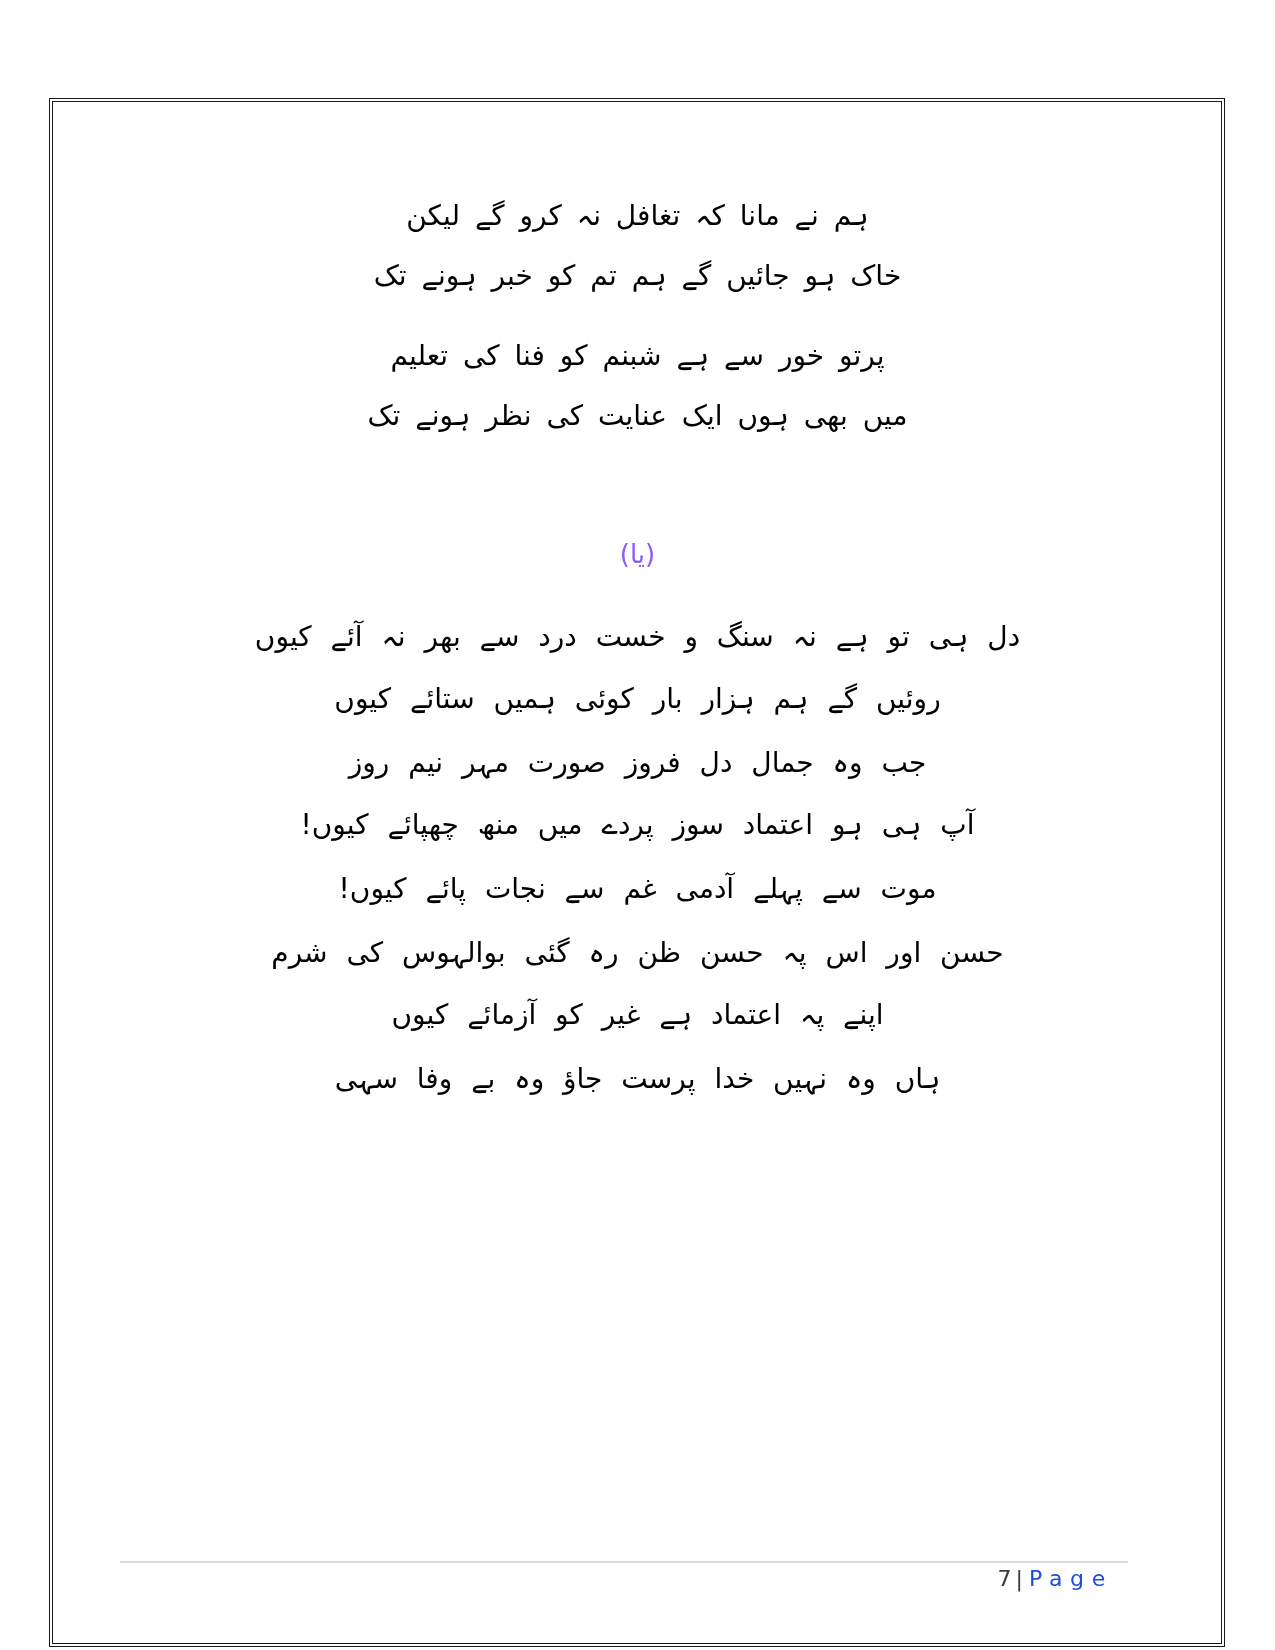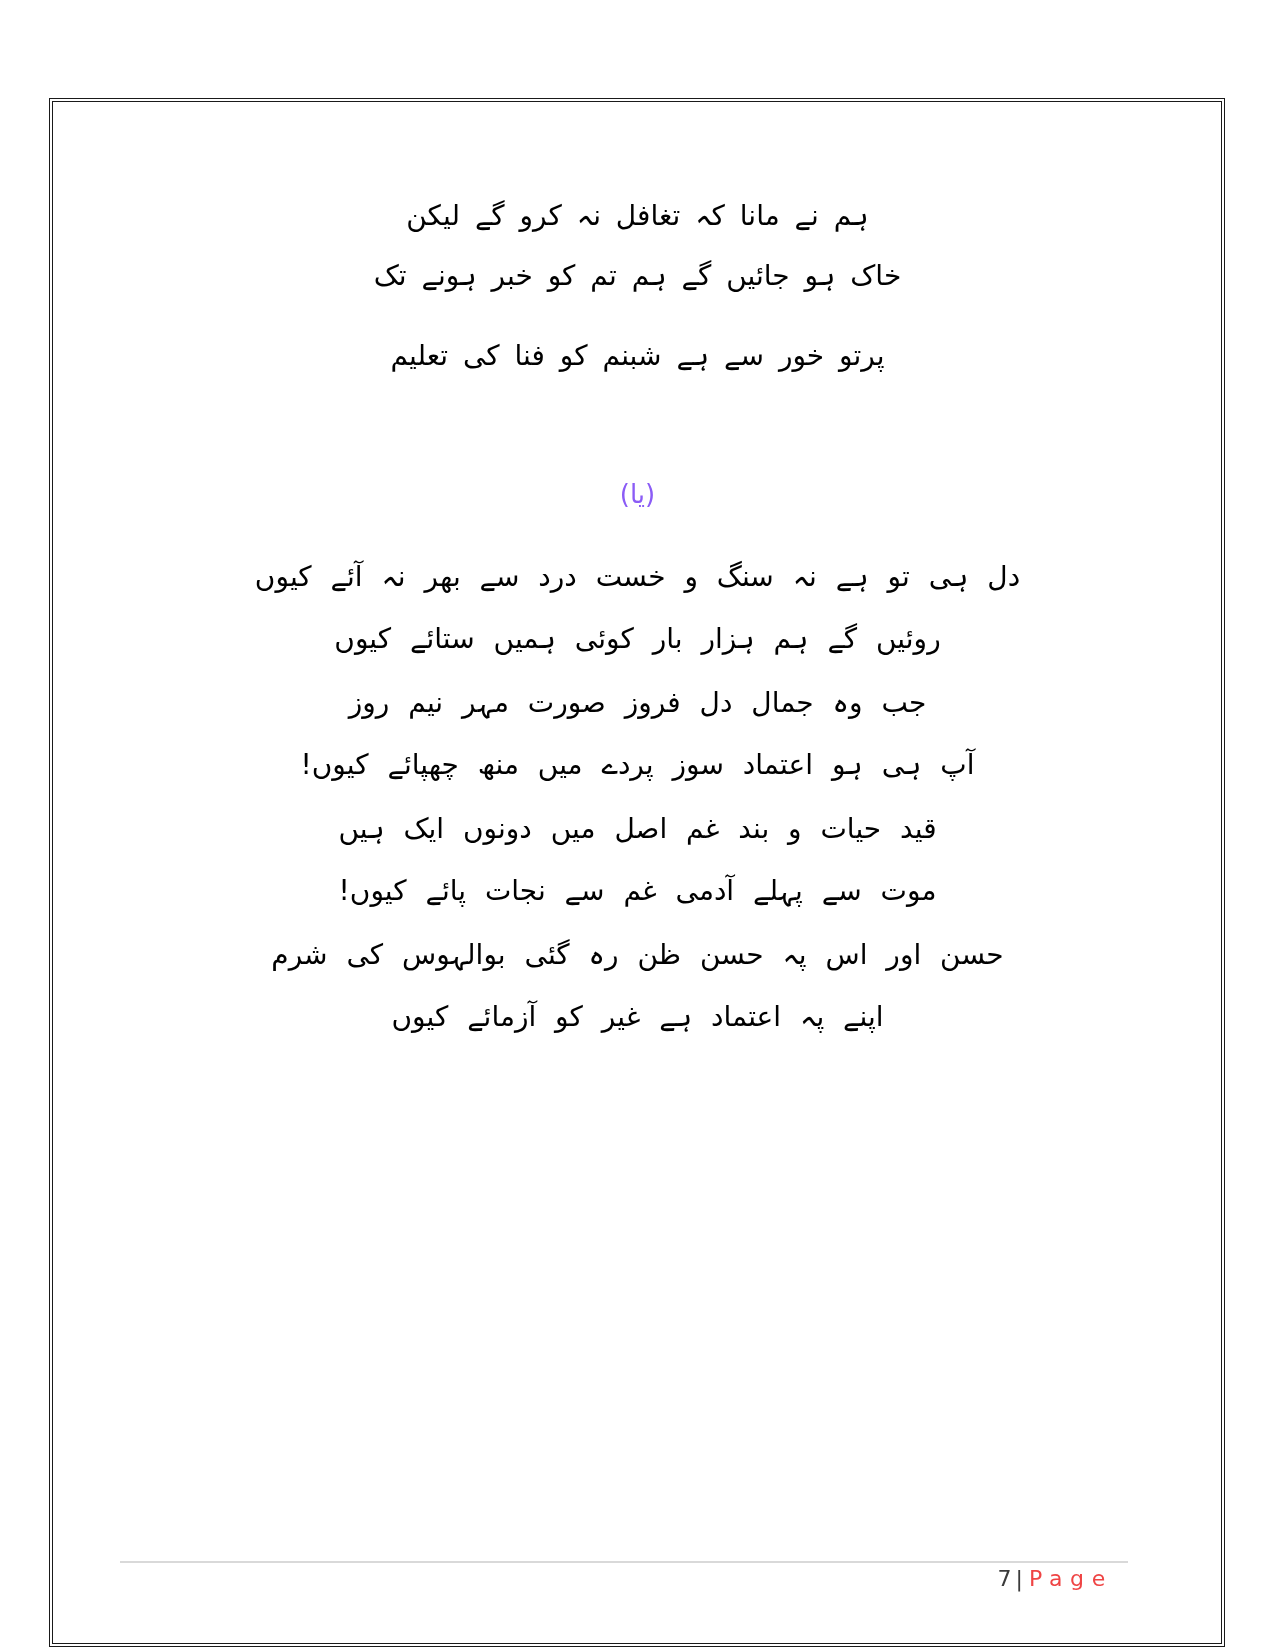--- a/index.html
+++ b/index.html
@@ -75,63 +75,64 @@
     line-height: 30px;
     color: #3b3b3b;
     direction: ltr;
     white-space: nowrap;
   }
   .footer-text .sep {
     margin: 0 6px 0 4px;
     color: #3b3b3b;
   }
   .footer-text .label {
-    color: #ef4444;
+    color: #1d4ed8;
     letter-spacing: 0.35em;
   }
 </style>
 </head>
 <body>
 
 <div class="page">
 
   <div class="frame"></div>
 
   <div class="content" dir="rtl">
 
     <div class="intro">
       <div class="intro-couplet">
         <p class="urdu">ہم نے مانا کہ تغافل نہ کرو گے لیکن</p>
         <p class="urdu">خاک ہو جائیں گے ہم تم کو خبر ہونے تک</p>
       </div>
       <div class="intro-couplet">
         <p class="urdu">پرتو خور سے ہے شبنم کو فنا کی تعلیم</p>
+        <p class="urdu">میں بھی ہوں ایک عنایت کی نظر ہونے تک</p>
       </div>
     </div>
 
     <div class="divider">(یا)</div>
 
     <div class="ghazal">
       <div class="ghazal-couplet">
         <p class="urdu">دل ہی تو ہے نہ سنگ و خست درد سے بھر نہ آئے کیوں</p>
         <p class="urdu">روئیں گے ہم ہزار بار کوئی ہمیں ستائے کیوں</p>
       </div>
       <div class="ghazal-couplet">
         <p class="urdu">جب وہ جمال دل فروز صورت مہر نیم روز</p>
         <p class="urdu">آپ ہی ہو اعتماد سوز پردے میں منھ چھپائے کیوں!</p>
       </div>
       <div class="ghazal-couplet">
-        <p class="urdu">قید حیات و بند غم اصل میں دونوں ایک ہیں</p>
         <p class="urdu">موت سے پہلے آدمی غم سے نجات پائے کیوں!</p>
       </div>
       <div class="ghazal-couplet">
         <p class="urdu">حسن اور اس پہ حسن ظن رہ گئی بوالہوس کی شرم</p>
         <p class="urdu">اپنے پہ اعتماد ہے غیر کو آزمائے کیوں</p>
       </div>
       <div class="ghazal-couplet">
+        <p class="urdu">ہاں وہ نہیں خدا پرست جاؤ وہ بے وفا سہی</p>
       </div>
     </div>
 
   </div>
 
   <div class="footer-rule"></div>
 
   <div class="footer-text">
     <span>7</span><span class="sep">|</span><span class="label">Page</span>
   </div>

